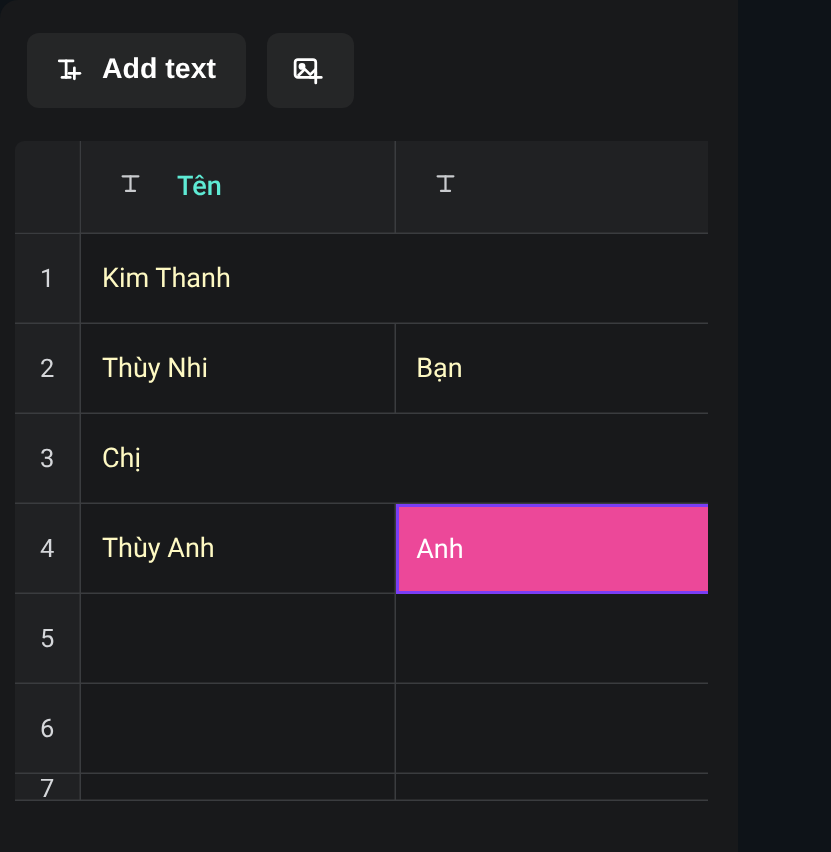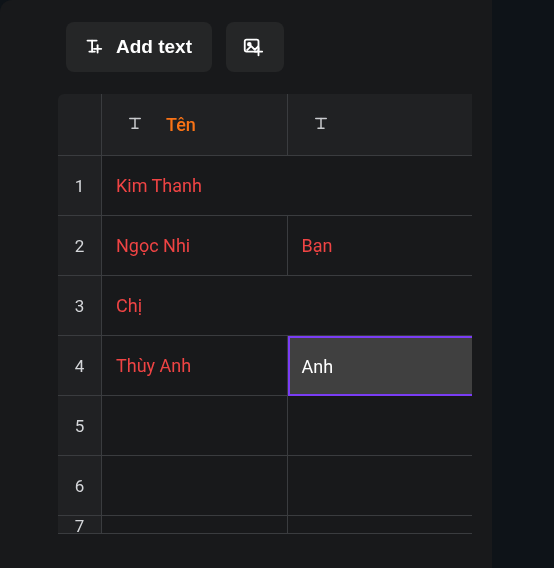--- a/index.html
+++ b/index.html
@@ -17,21 +17,20 @@
       font-family: -apple-system, BlinkMacSystemFont, "Segoe UI", Roboto, Helvetica, Arial, sans-serif;
       color: #ffffff;
     }
     .container {
       width: 492px;
       height: 568px;
       background: #18191b;
       border-top-left-radius: 12px;
       padding-top: 0;
       position: relative;
-      padding-left: 48px;
     }
     
     .toolbar {
       display: flex;
       gap: 14px;
       padding: 22px 18px 22px 18px;
     }
     .tool-btn {
       display: inline-flex;
       align-items: center;
@@ -89,37 +88,37 @@
       padding: 0 14px;
       font-size: 18px;
       color: #ffffff;
     }
     .col:last-child {
       border-right: none;
       margin-right: 10px;
     }
     .header-cell {
       background: #202123;
-      color: #f97316;
+      color: #5eead4;
       font-size: 18px;
       font-weight: 500;
       gap: 22px;
       padding-left: 24px;
     }
     .header-cell svg {
       width: 18px;
       height: 18px;
     }
     .data-cell {
       background: #18191b;
-      color: #ef4444;
+      color: #fef9c3;
       font-weight: 400;
     }
     .selected-cell {
-      background: #404040;
+      background: #ec4899;
       border: 2px solid #7a3df5;
       color: #ffffff;
       padding-left: 12px;
     }
     
     .header-row .corner-cell {
       border-top-left-radius: 6px;
     }
   </style>
 </head>
@@ -179,21 +178,21 @@
       </div>
     </div>
 
     <div class="row">
       <div class="rownum">1</div>
       <div class="col data-cell">Kim Thanh</div>
     </div>
 
     <div class="row">
       <div class="rownum">2</div>
-      <div class="col data-cell">Ngọc Nhi</div>
+      <div class="col data-cell">Thùy Nhi</div>
       <div class="col data-cell">Bạn</div>
     </div>
 
     <div class="row">
       <div class="rownum">3</div>
       <div class="col data-cell">Chị</div>
     </div>
 
     <div class="row">
       <div class="rownum">4</div>

